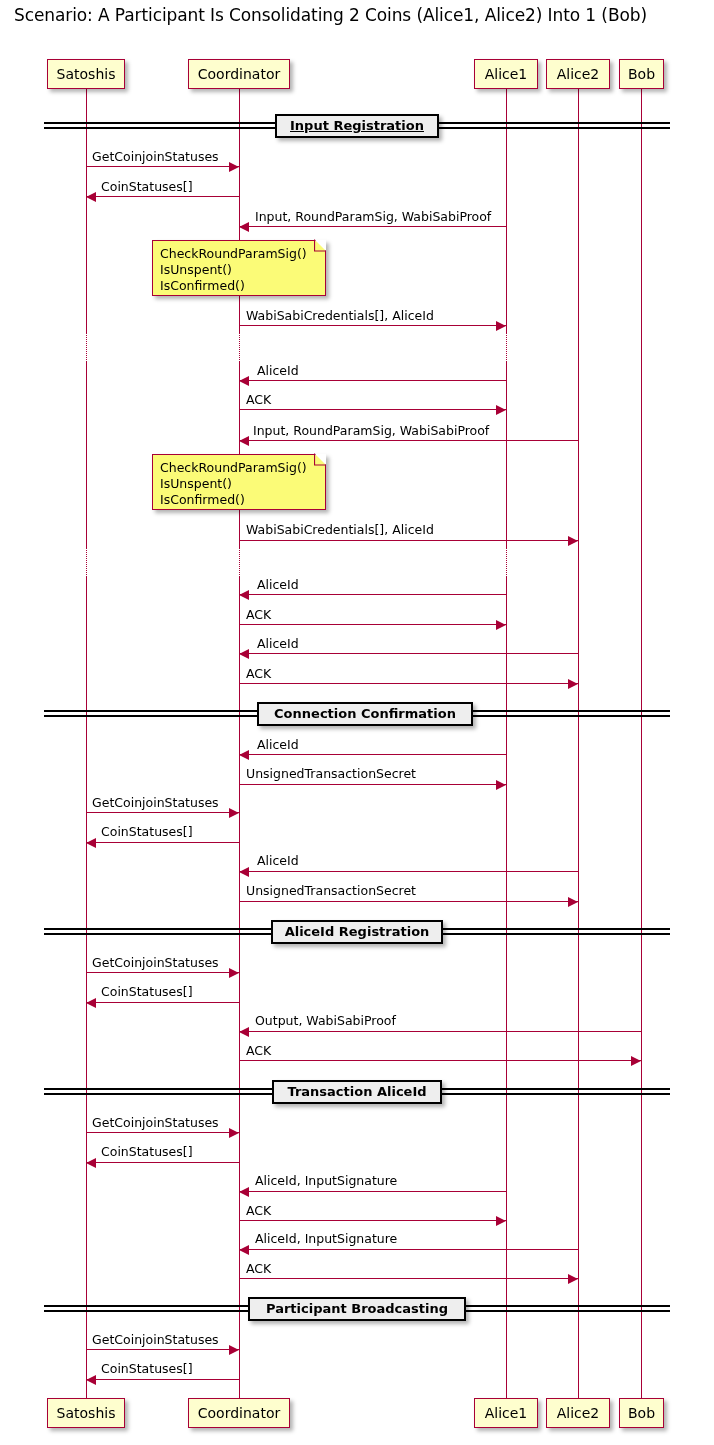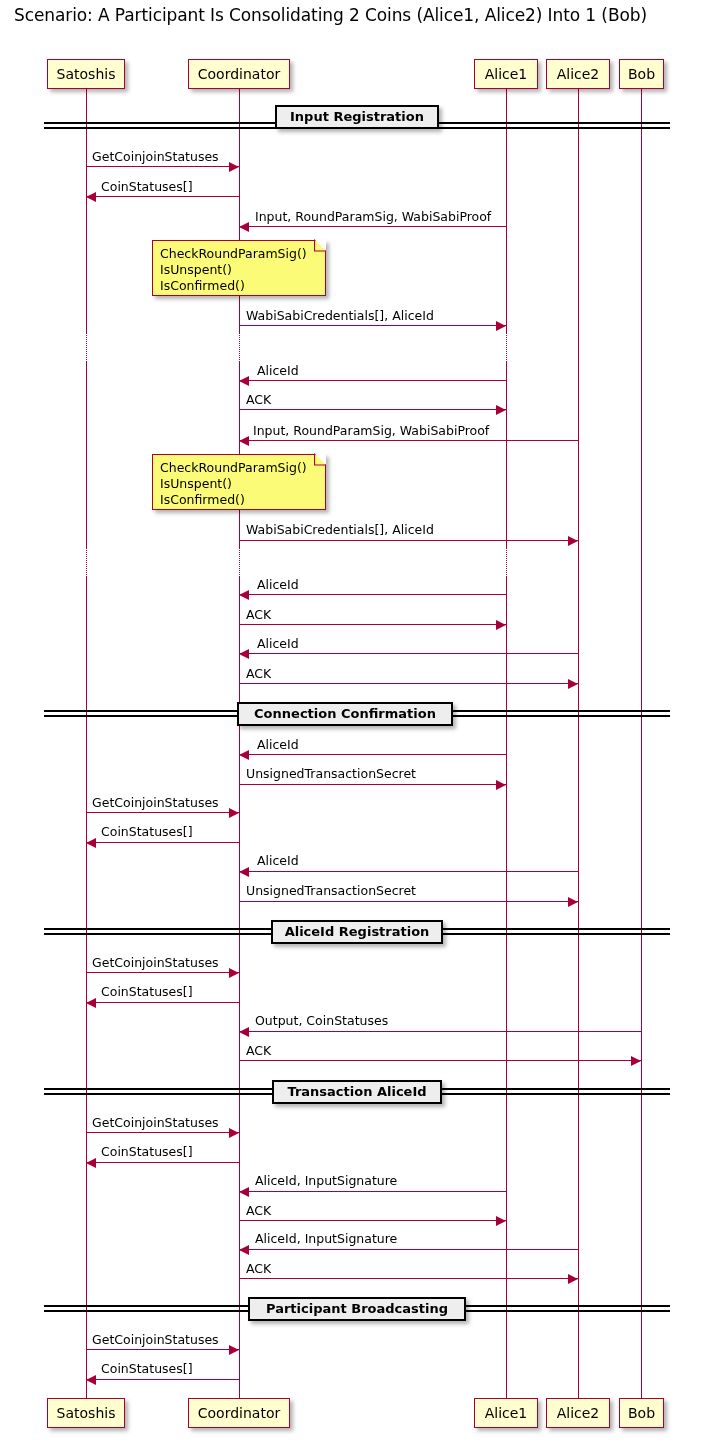--- a/index.html
+++ b/index.html
@@ -184,23 +184,23 @@
       <div class="participant" style="left: 546px; top: 1398px; width: 64px; height: 30px;">
         <span>Alice2</span>
       </div>
       <div class="participant" style="left: 619px; top: 59px; width: 45px; height: 30px;">
         <span>Bob</span>
       </div>
       <div class="participant" style="left: 619px; top: 1398px; width: 45px; height: 30px;">
         <span>Bob</span>
       </div>
       <div class="divider-lines" style="top: 122px;"></div>
-      <div class="divider-label" style="left: 275px; top: 105px; min-width: 164px;">Input Registration</div>
+      <div class="divider-label" style="left: 275px; top: 114px; min-width: 164px; text-decoration: underline;">Input Registration</div>
       <div class="divider-lines" style="top: 710px;"></div>
-      <div class="divider-label" style="left: 237px; top: 702px; min-width: 216px;">Connection Confirmation</div>
+      <div class="divider-label" style="left: 257px; top: 702px; min-width: 216px;">Connection Confirmation</div>
       <div class="divider-lines" style="top: 928px;"></div>
       <div class="divider-label" style="left: 271px; top: 920px; min-width: 172px;">AliceId Registration</div>
       <div class="divider-lines" style="top: 1088px;"></div>
       <div class="divider-label" style="left: 272px; top: 1080px; min-width: 170px;">Transaction AliceId</div>
       <div class="divider-lines" style="top: 1305px;"></div>
       <div class="divider-label" style="left: 248px; top: 1297px; min-width: 218px;">Participant Broadcasting</div>
       <div class="msg-line" style="left: 86px; top: 166px; width: 153px;"></div>
       <div class="arrow-head right" style="top: 162px; left: 229px;"></div>
       <div class="msg-label" style="left: 92px; top: 151px;">GetCoinjoinStatuses</div>
       <div class="msg-line" style="left: 86px; top: 196px; width: 153px;"></div>
@@ -255,21 +255,21 @@
       <div class="arrow-head right" style="top: 897px; left: 568px;"></div>
       <div class="msg-label" style="left: 246px; top: 885px;">UnsignedTransactionSecret</div>
       <div class="msg-line" style="left: 86px; top: 972px; width: 153px;"></div>
       <div class="arrow-head right" style="top: 968px; left: 229px;"></div>
       <div class="msg-label" style="left: 92px; top: 957px;">GetCoinjoinStatuses</div>
       <div class="msg-line" style="left: 86px; top: 1002px; width: 153px;"></div>
       <div class="arrow-head left" style="top: 998px; left: 86px;"></div>
       <div class="msg-label" style="left: 101px; top: 986px;">CoinStatuses[]</div>
       <div class="msg-line" style="left: 239px; top: 1031px; width: 402px;"></div>
       <div class="arrow-head left" style="top: 1027px; left: 239px;"></div>
-      <div class="msg-label" style="left: 255px; top: 1015px;">Output, CoinStatuses</div>
+      <div class="msg-label" style="left: 255px; top: 1015px;">Output, WabiSabiProof</div>
       <div class="msg-line" style="left: 239px; top: 1060px; width: 402px;"></div>
       <div class="arrow-head right" style="top: 1056px; left: 631px;"></div>
       <div class="msg-label" style="left: 246px; top: 1045px;">ACK</div>
       <div class="msg-line" style="left: 86px; top: 1132px; width: 153px;"></div>
       <div class="arrow-head right" style="top: 1128px; left: 229px;"></div>
       <div class="msg-label" style="left: 92px; top: 1117px;">GetCoinjoinStatuses</div>
       <div class="msg-line" style="left: 86px; top: 1162px; width: 153px;"></div>
       <div class="arrow-head left" style="top: 1158px; left: 86px;"></div>
       <div class="msg-label" style="left: 101px; top: 1146px;">CoinStatuses[]</div>
       <div class="msg-line" style="left: 239px; top: 1191px; width: 267px;"></div>

